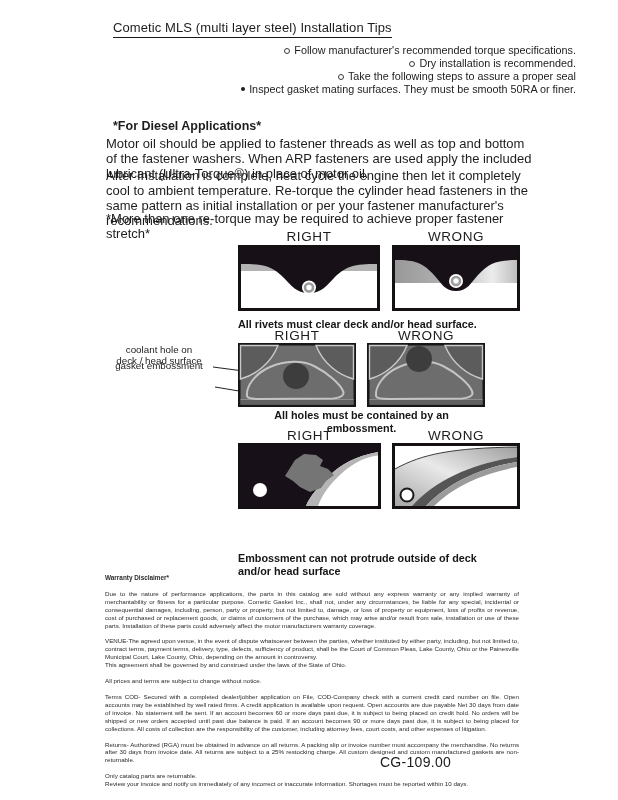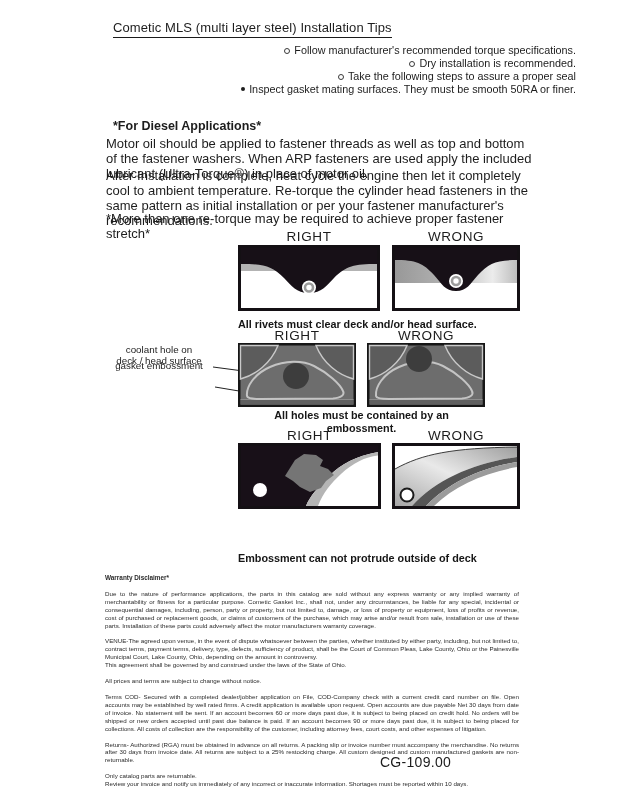--- a/index.html
+++ b/index.html
@@ -161,20 +161,21 @@
   <rect x="1.5" y="1.5" width="125" height="63" fill="#ffffff" stroke="#141014" stroke-width="3"></rect>
   <path d="M3,26 C30,11 60,5 125,4 L125,14 C82,20 45,36 20,63 L3,63 Z" fill="url(#gw3)"></path>
   <path d="M3,26 C30,11 60,5 125,4" fill="none" stroke="#3a3a3a" stroke-width="1"></path>
   <path d="M125,14 C82,20 45,36 20,63 L34,63 C56,40 88,25 125,19 Z" fill="#555555"></path>
   <path d="M125,19 C88,25 56,40 34,63 L42,63 C62,43 92,30 125,24 Z" fill="#9b9b9b"></path>
   <circle cx="15" cy="52" r="6.5" fill="#ffffff" stroke="#1c1c1c" stroke-width="2"></circle>
 </svg>
 
 <div class="abs caption" style="left:238px;top:513px;width:260px;margin-top:39px;">
   <div>Embossment can not protrude outside of deck</div>
+  <div>and/or head surface</div>
 </div>
 
 <div class="abs disclaimer">
   <div class="dh">Warranty Disclaimer*</div>
   <p>Due to the nature of performance applications, the parts in this catalog are sold without any express warranty or any implied warranty of merchantability or fitness for a particular purpose.  Cometic Gasket Inc., shall not, under any circumstances, be liable for any special, incidental or consequential damages, including, person, party or property, but not limited to, damage, or loss of property or equipment, loss of profits or revenue, cost of purchased or replacement goods, or claims of customers of the purchase, which may arise and/or result from sale, installation or use of these parts.  Installation of these parts could adversely affect the motor manufacturers warranty coverage.</p>
   <p class="tight">VENUE-The agreed upon venue, in the event of dispute whatsoever between the parties, whether instituted by either party, including, but not limited to, contract terms, payment terms, delivery, type, defects, sufficiency of product, shall be the Court of Common Pleas, Lake County, Ohio or the Painesville Municipal Court, Lake County, Ohio, depending on the amount in controversy.</p>
   <p>This agreement shall be governed by and construed under the laws of the State of Ohio.</p>
   <p>All prices and terms are subject to change without notice.</p>
   <p>Terms COD- Secured with a completed dealer/jobber application on File, COD-Company check with a current credit card number on file.  Open accounts may be established by well rated firms.  A credit application is available upon request.  Open accounts are due payable Net 30 days from date of invoice.  No statement will be sent.  If an account becomes 60 or more days past due, it is subject to being placed on credit hold.  No orders will be shipped or new orders accepted until past due balance is paid.  If an account becomes 90 or more days past due, it is subject to being placed for collections.  All costs of collection are the responsibility of the customer, including attorney fees, court costs, and other expenses of litigation.</p>
   <p>Returns- Authorized (RGA) must be obtained in advance on all returns.  A packing slip or invoice number must accompany the merchandise.  No returns after 30 days from invoice date.  All returns are subject to a 25% restocking charge.  All custom designed and custom manufactured gaskets are non-returnable.</p>

